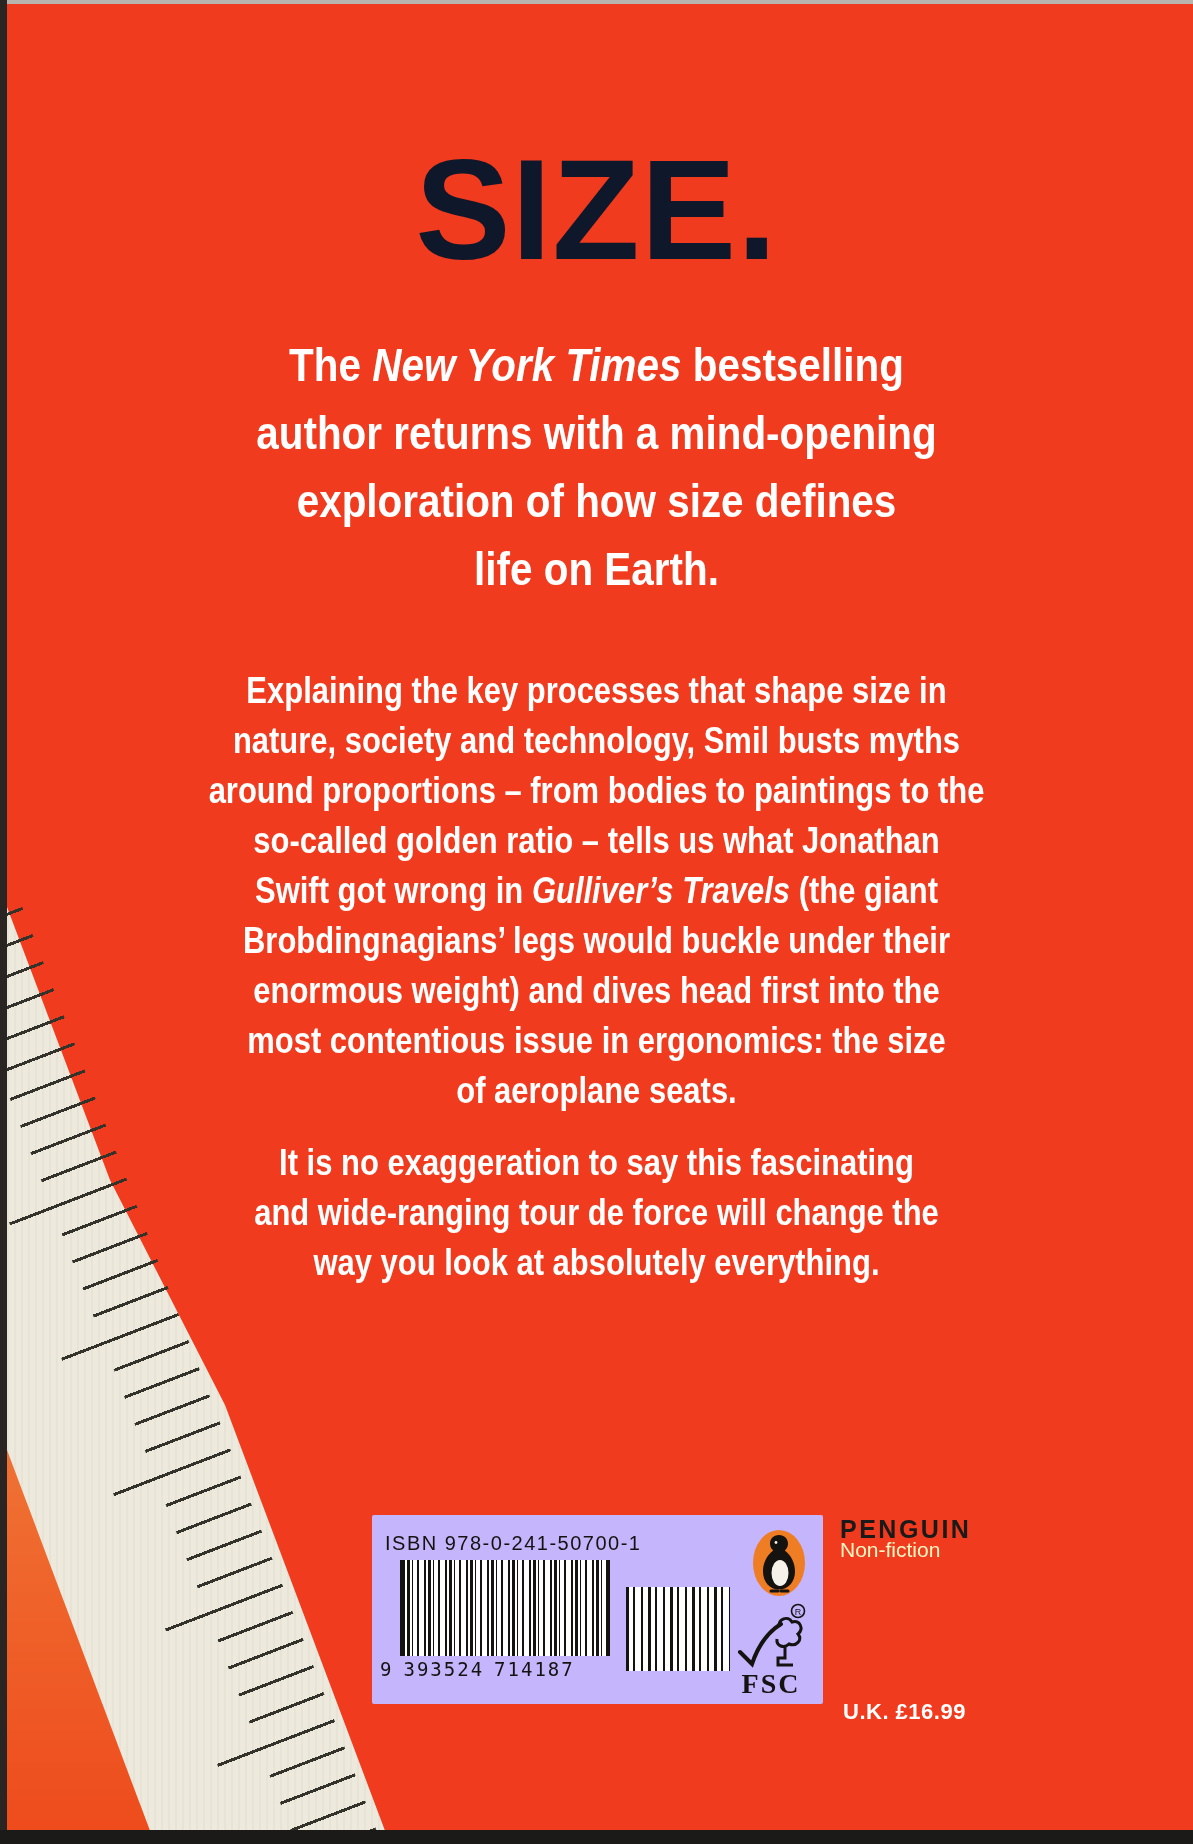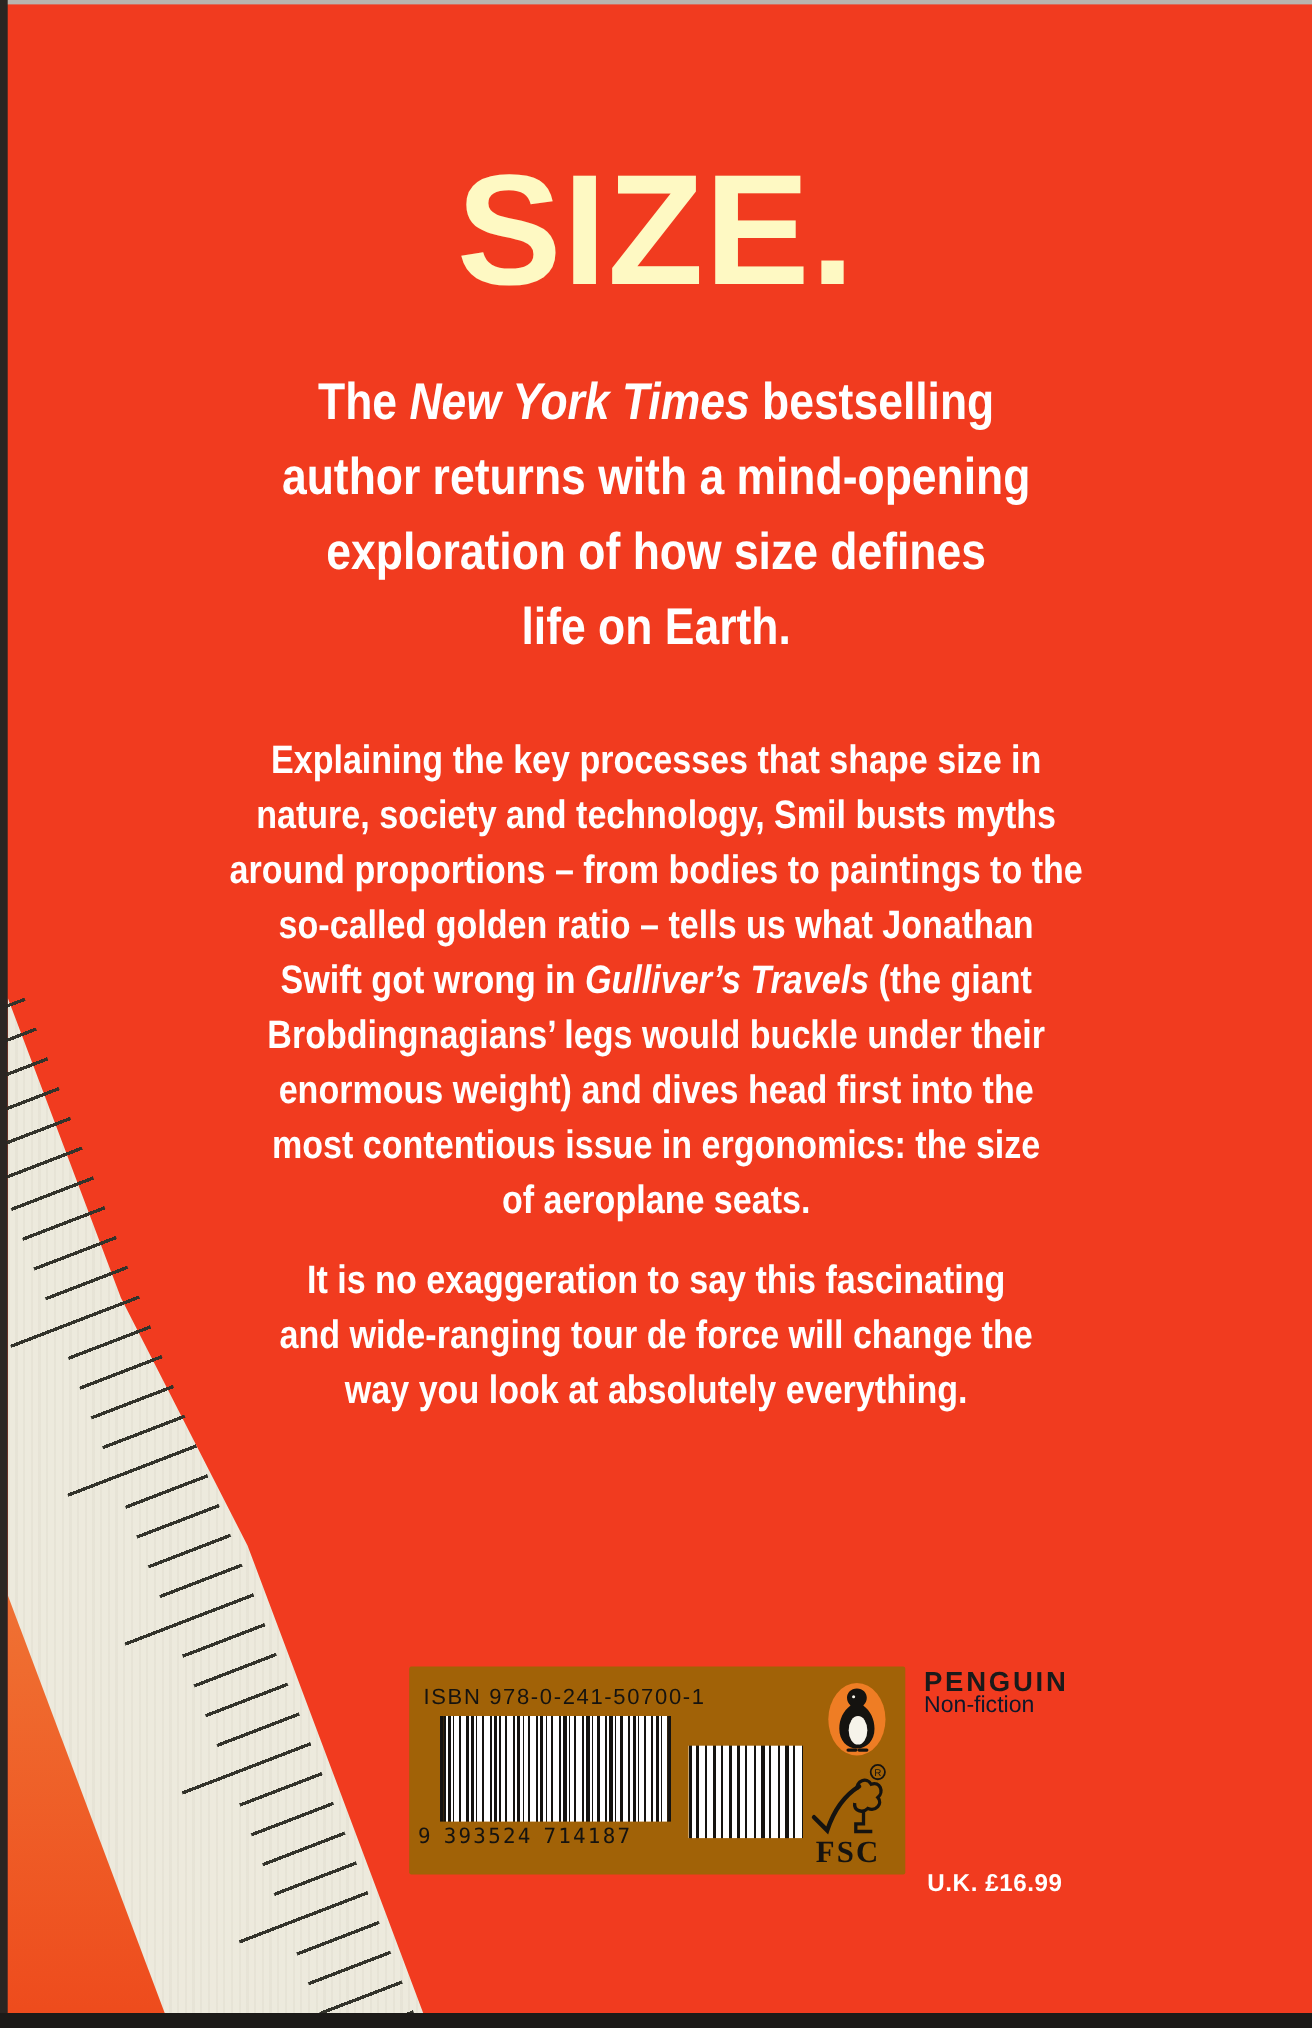--- a/index.html
+++ b/index.html
@@ -9,21 +9,21 @@
     font-family:"Liberation Sans", sans-serif;
   }
   
   .edge-top{position:absolute;left:0;top:0;width:100%;height:4px;background:#b8b5ae;}
   .edge-left{position:absolute;left:0;top:0;width:7px;height:100%;background:#2a2522;}
   .edge-bottom{position:absolute;left:0;bottom:0;width:100%;height:14px;background:#1c1a18;z-index:9;}
 
   
   .title{
     position:absolute; top:135px; left:0; width:100%;
-    text-align:center; color:#fef9c3; font-weight:bold;
+    text-align:center; color:#0f172a; font-weight:bold;
     font-size:143px; line-height:150px; letter-spacing:1px;
   }
   .txtblock{position:absolute; left:0; width:100%; color:#fff; font-weight:bold;
     transform:scaleX(0.86); transform-origin:50% 0;}
   .txtblock .line{text-align:center; white-space:nowrap;}
   .it{font-style:italic;}
   .tagline{top:331px; font-size:47px; line-height:68px;}
   .synopsis{top:666px; font-size:36px; line-height:50px;}
   .closing{top:1138px; font-size:36px; line-height:50px;}
 
@@ -47,21 +47,21 @@
     background:repeating-linear-gradient(90deg,#33332b 0 3px, transparent 3px 29px);
   }
   .ticks.long{
     left:22px; top:47px; width:1010px; height:125px;
     background:repeating-linear-gradient(90deg,#33332b 0 3px, transparent 3px 145px);
   }
 
   
   .bcbox{
     position:absolute; left:372px; top:1515px; width:451px; height:189px;
-    background:#a16207; border-radius:2px; z-index:5; color:#151310;
+    background:#c4b5fd; border-radius:2px; z-index:5; color:#151310;
   }
   .isbn{position:absolute; left:13px; top:17px; font-size:20px; letter-spacing:1.5px; white-space:nowrap;}
   .ean-bars{
     position:absolute; left:28px; top:45px; width:204px; height:96px;
     background:repeating-linear-gradient(90deg,
       #151310 0 2px,#fff 2px 4px,#151310 4px 7px,#fff 7px 9px,
       #151310 9px 10px,#fff 10px 14px,#151310 14px 16px,#fff 16px 21px);
     border-left:3px solid #151310; border-right:3px solid #151310;
   }
   .ean-digits{position:absolute; left:8px; top:143px; width:230px;
@@ -73,21 +73,21 @@
     position:absolute; left:254px; top:72px; width:104px; height:84px;
     background:repeating-linear-gradient(90deg,
       #151310 0 3px,#fff 3px 7px,#151310 7px 9px,#fff 9px 15px,#151310 15px 17px,#fff 17px 22px);
   }
   .penguin{position:absolute; left:379px; top:13px; width:56px; height:70px;}
   .fsc{position:absolute; left:363px; top:87px; width:72px; height:96px;}
 
   
   .pub-name{position:absolute; left:840px; top:1515px; color:#1a1a1a; font-weight:bold;
     font-size:25px; letter-spacing:2.5px;}
-  .pub-imprint{position:absolute; left:840px; top:1538px; color:#0f172a; font-size:21px;}
+  .pub-imprint{position:absolute; left:840px; top:1538px; color:#fef9c3; font-size:21px;}
   .price{position:absolute; left:843px; top:1679px; color:#ffffff; font-size:22px; font-weight:bold; letter-spacing:.5px;margin-top:20px;}
 </style>
 </head>
 <body>
 
 <div class="page">
 
   <div class="edge-top"></div>
 
   <div class="ruler">

